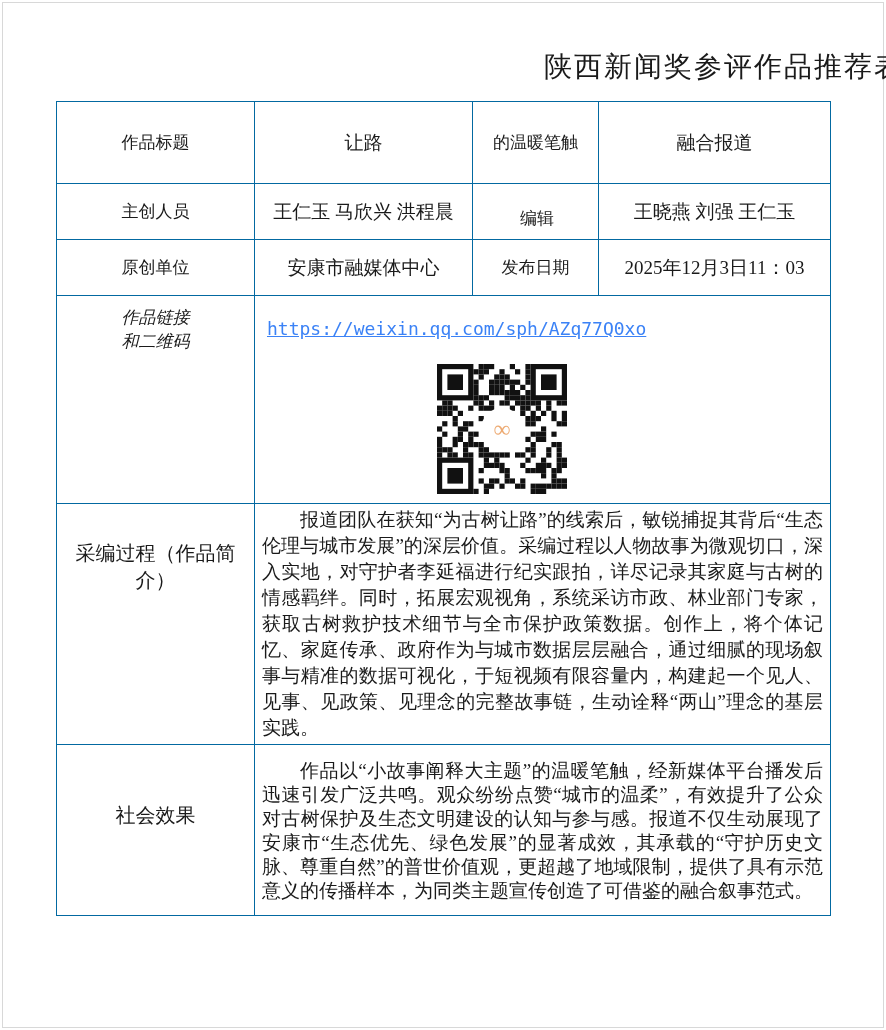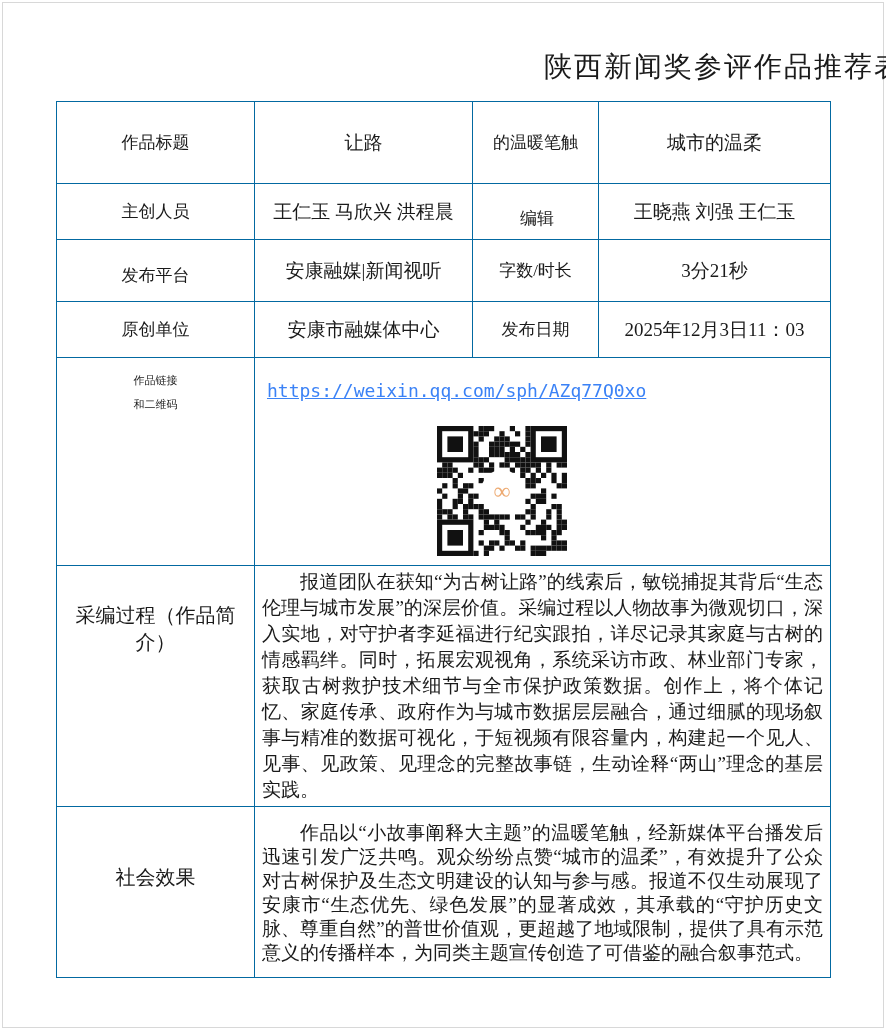--- a/index.html
+++ b/index.html
@@ -17,21 +17,21 @@
     position:absolute;left:56px;top:101px;width:774px;
     border-collapse:collapse;table-layout:fixed;
   }
   td{
     border:1px solid #0369a1;text-align:center;vertical-align:middle;
     font-size:19px;padding:2px 4px;overflow:hidden;
   }
   td.label{font-size:17px;}
   td.lbl-edit{padding-top:16px;padding-left:7px;}
   td.lbl-platform{padding-top:12px;}
-  td.link-label{vertical-align:top;padding-top:10px;font-size:11px;line-height:24px;}
+  td.link-label{vertical-align:top;padding-top:10px;font-size:17px;line-height:24px;font-style:italic;}
   td.link-cell{vertical-align:top;text-align:left;padding-left:12px;}
   .work-link{
     display:inline-block;margin-top:20px;
     font-family:"DejaVu Sans Mono","Liberation Mono",monospace;
     font-size:18px;text-decoration:underline;
   }
   .qr-wrap{width:130px;height:130px;margin:24px 0 0 170px;}
   td.para-label{font-size:20px;}
   td.lbl-process{vertical-align:top;padding-top:36px;padding-left:2px;padding-right:2px;}
   td.lbl-effect{padding-bottom:32px;}
@@ -54,33 +54,27 @@
     <col style="width:198px">
       <col style="width:218px">
       <col style="width:126px">
       <col style="width:232px">
   </colgroup>
   <tbody>
       <tr style="height:82px">
     <td class="label">作品标题</td>
     <td>让路</td>
     <td class="label">的温暖笔触</td>
-    <td>城市的温柔</td>
+    <td>融合报道</td>
   </tr>
   <tr style="height:56px">
     <td class="label">主创人员</td>
     <td>王仁玉 马欣兴 洪程晨</td>
     <td class="label lbl-edit">编辑</td>
     <td>王晓燕 刘强 王仁玉</td>
-  </tr>
-  <tr style="height:62px">
-    <td class="label lbl-platform">发布平台</td>
-    <td>安康融媒|新闻视听</td>
-    <td class="label">字数/时长</td>
-    <td>3分21秒</td>
   </tr>
   <tr style="height:56px">
     <td class="label">原创单位</td>
     <td>安康市融媒体中心</td>
     <td class="label">发布日期</td>
     <td>2025年12月3日11：03</td>
   </tr>
   <tr style="height:208px">
     <td class="link-label">
       <div>作品链接</div>

